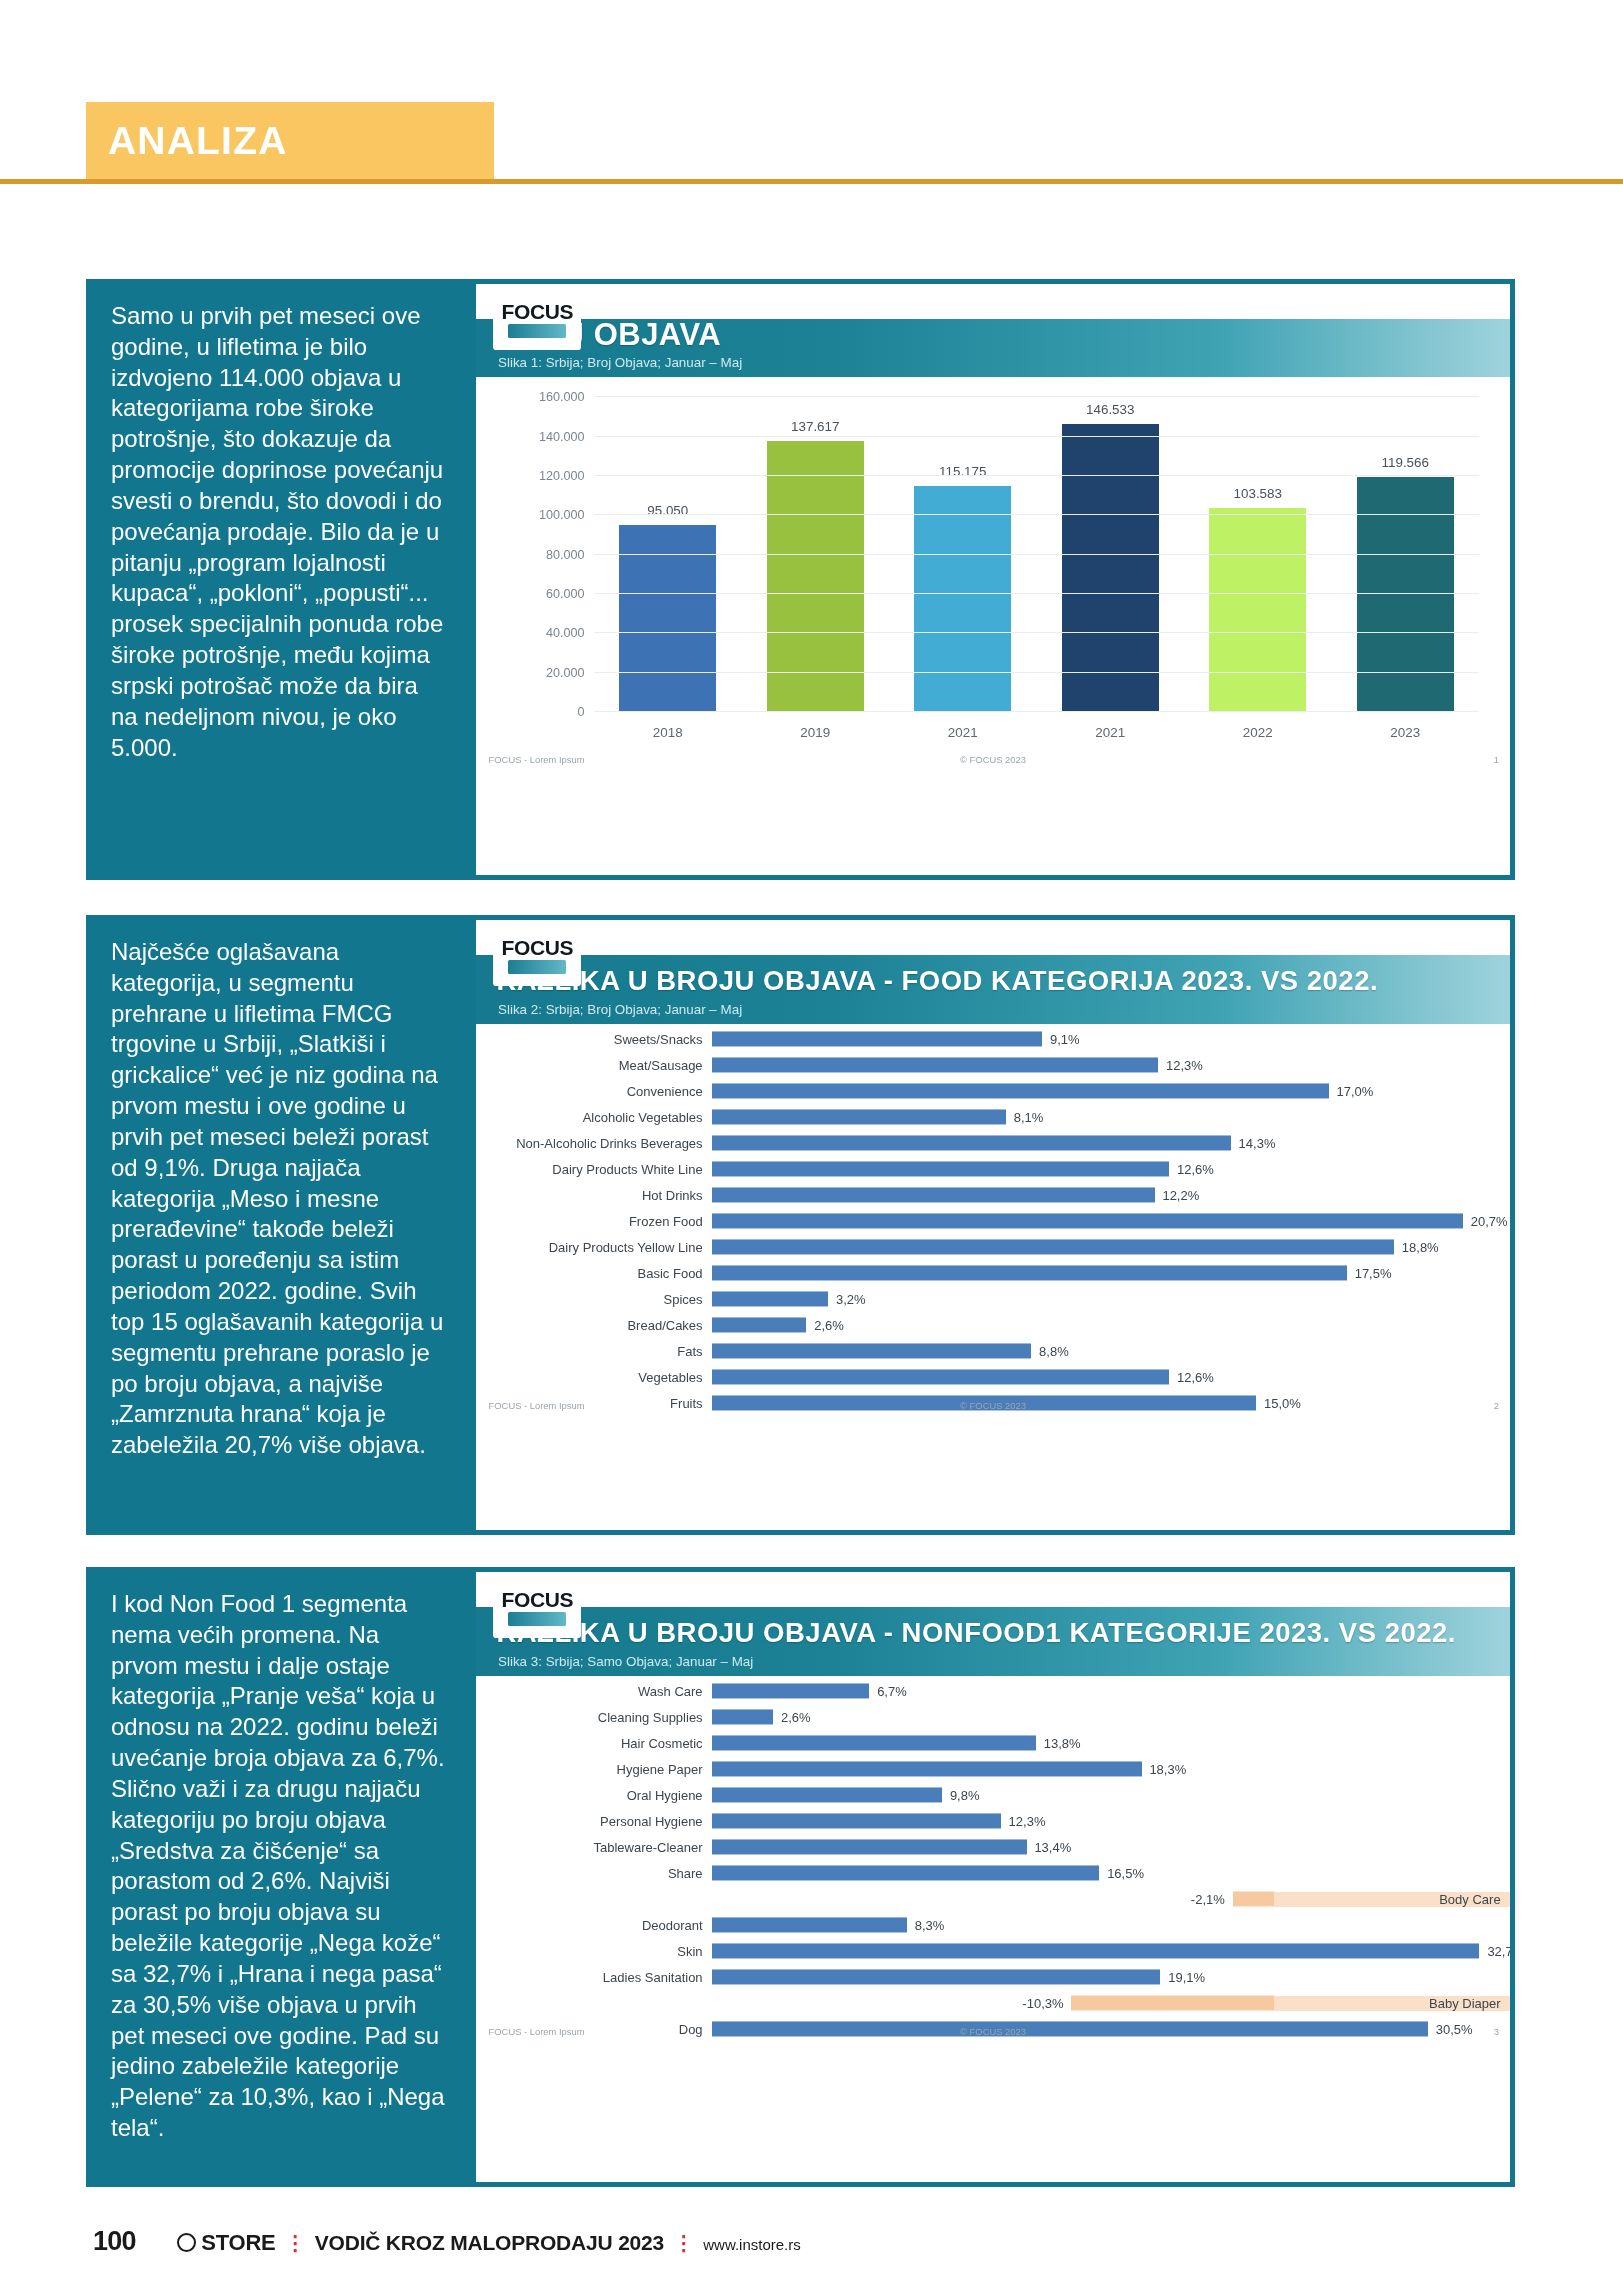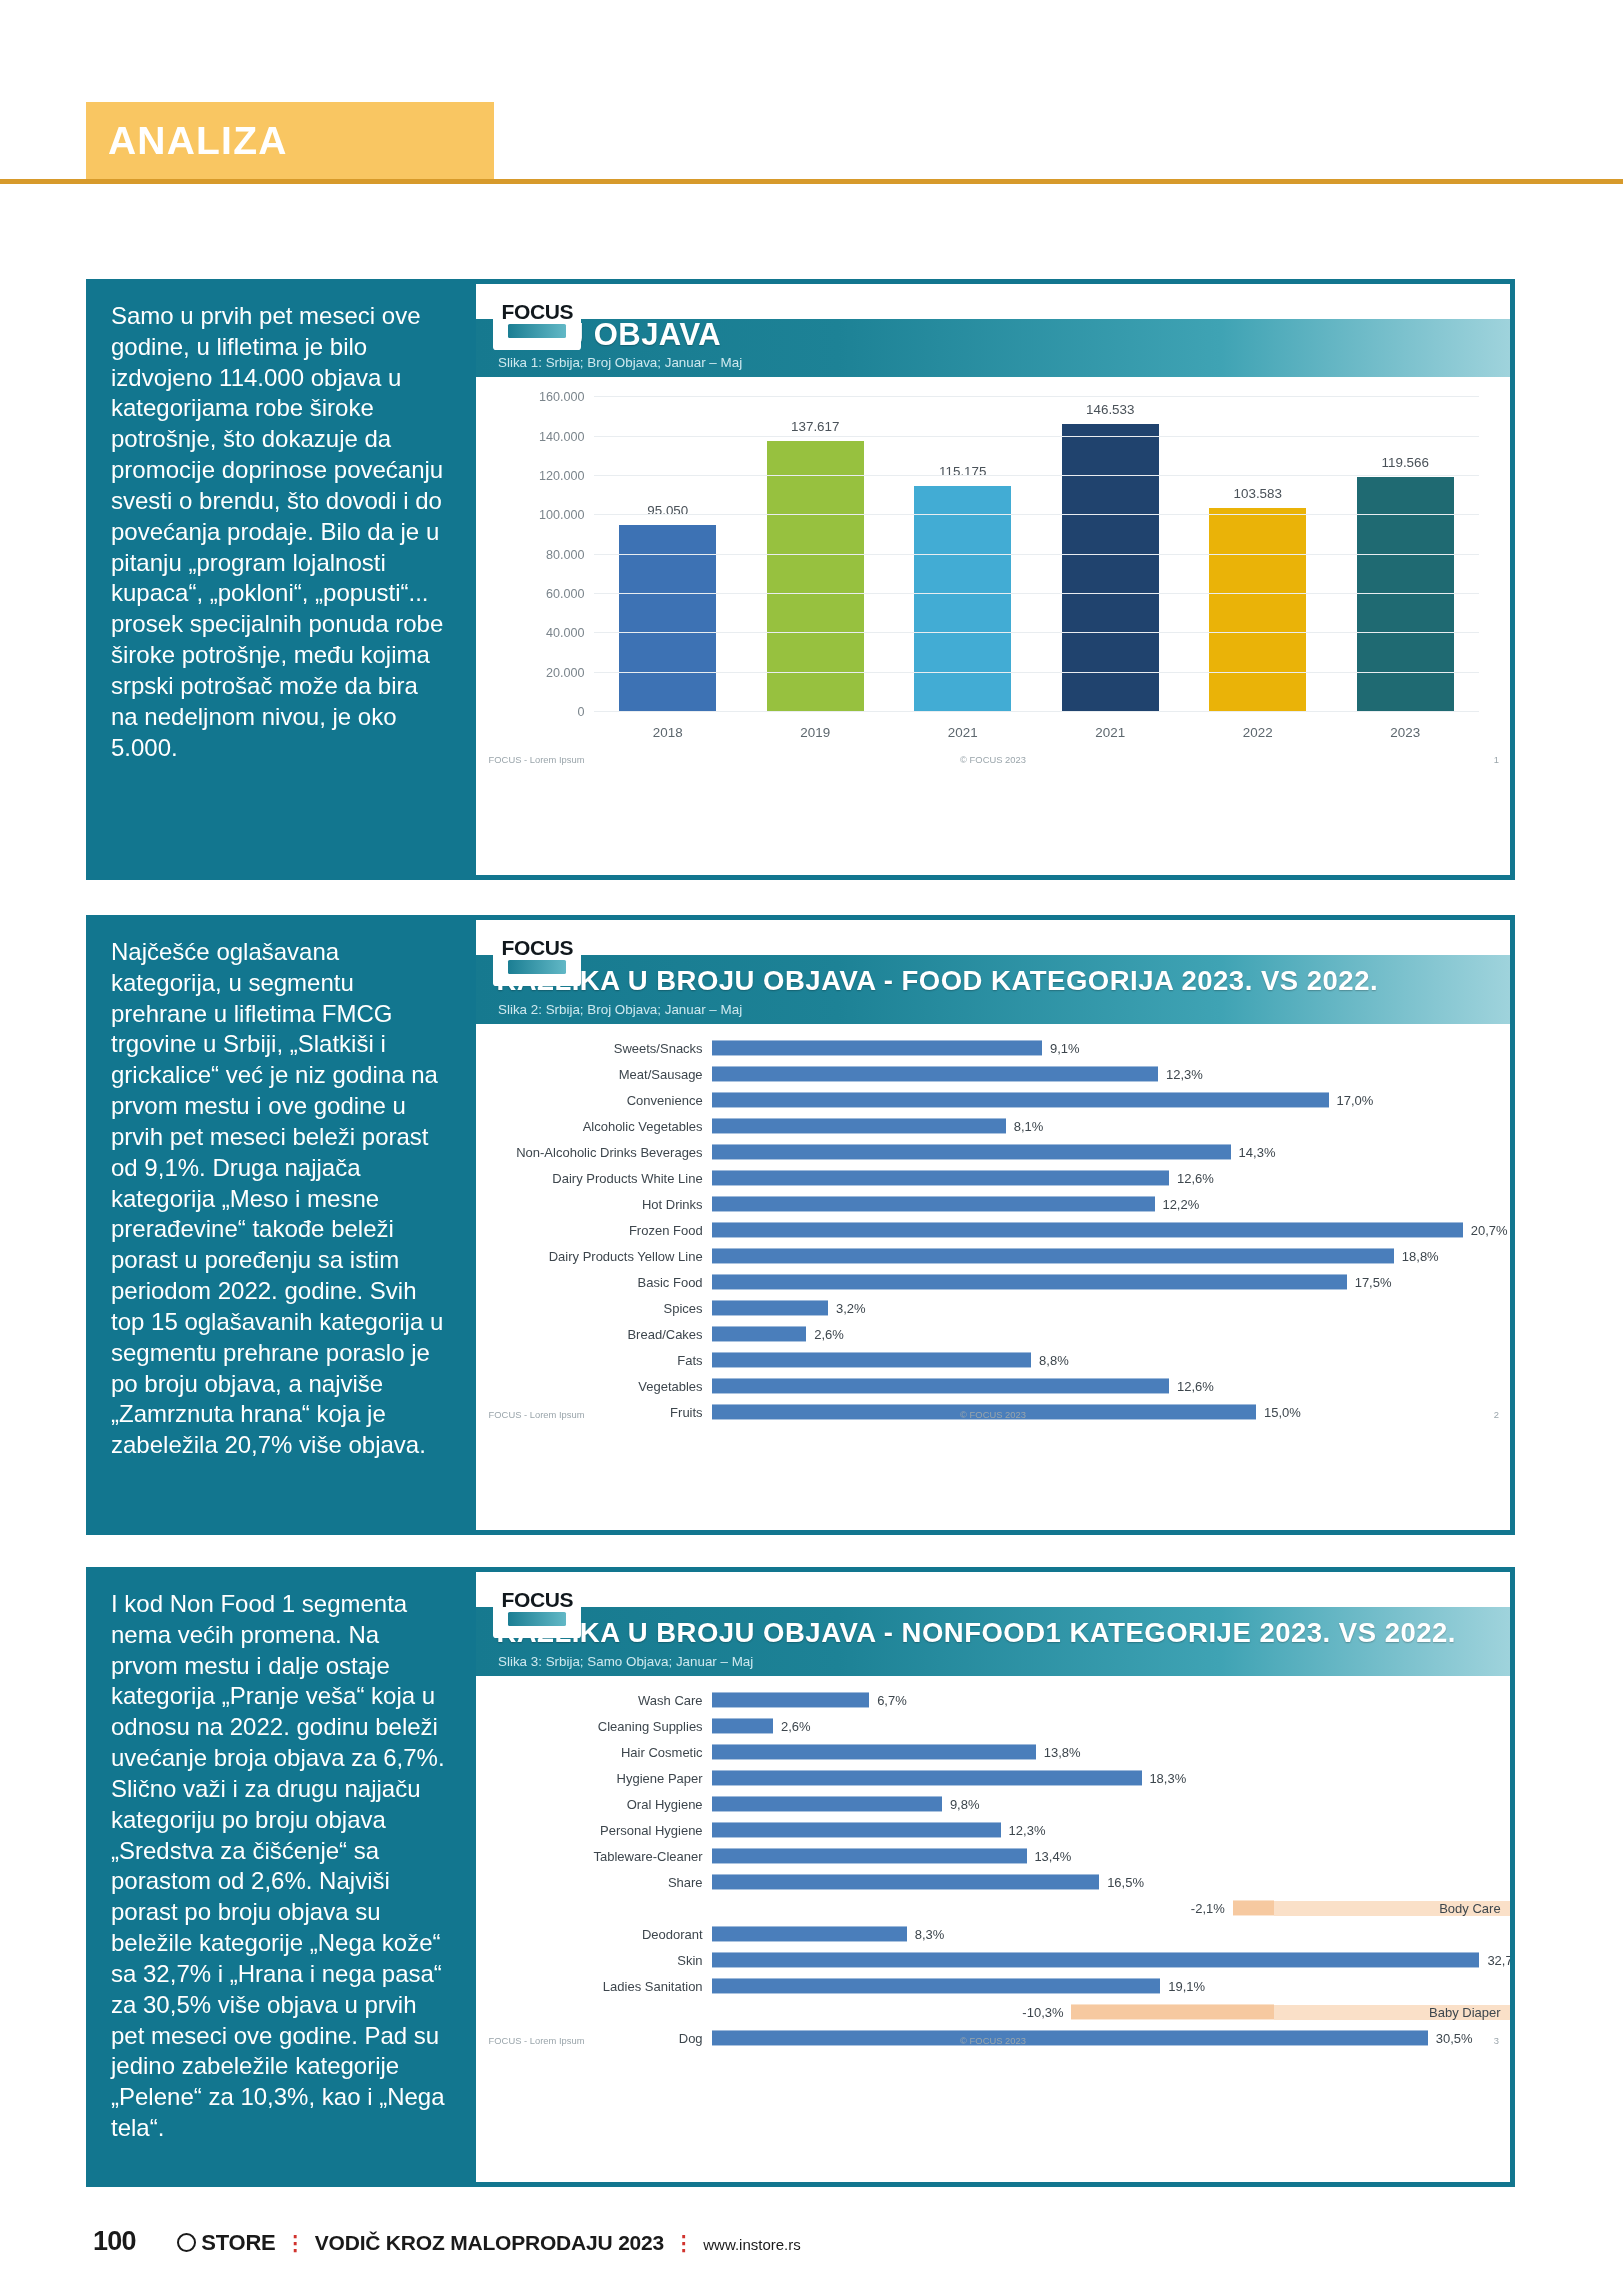--- a/index.html
+++ b/index.html
@@ -158,21 +158,21 @@
     position: absolute; top: calc(100% + 12.6px); left: 50%;
     transform: translateX(-50%);
     font-size: 13.4px; color: #5d676e; white-space: nowrap;
   }
   .vb-axis {
     position: absolute; left: 0; right: 0; bottom: 0;
     border-top: 1.6px solid #c9d1d6;
   }
 
   
-  .hbar-area { position: relative; padding: 11px 0 0 0; }
+  .hbar-area { position: relative; padding: 2px 0 0 0; }
   .hbar-row {
     position: relative;
     display: flex; align-items: center;
     height: 100%;
   }
   .hb-label {
     flex: 0 0 236px;
     text-align: right;
     padding-right: 9.4px;
     font-size: 13px;
@@ -272,21 +272,21 @@
                 </div>
                 <span class="vb-xlab">2021</span>
               </div>
               <div class="vb-col">
                 <div class="vb-rect" style="height: 91.5831%; background: rgb(32, 67, 110);">
                   <span class="vb-val">146.533</span>
                 </div>
                 <span class="vb-xlab">2021</span>
               </div>
               <div class="vb-col">
-                <div class="vb-rect" style="height: 64.7394%; background: #eab308;">
+                <div class="vb-rect" style="height: 64.7394%; background: #bef264;">
                   <span class="vb-val">103.583</span>
                 </div>
                 <span class="vb-xlab">2022</span>
               </div>
               <div class="vb-col">
                 <div class="vb-rect" style="height: 74.7288%; background: rgb(31, 106, 114);">
                   <span class="vb-val">119.566</span>
                 </div>
                 <span class="vb-xlab">2023</span>
               </div>

